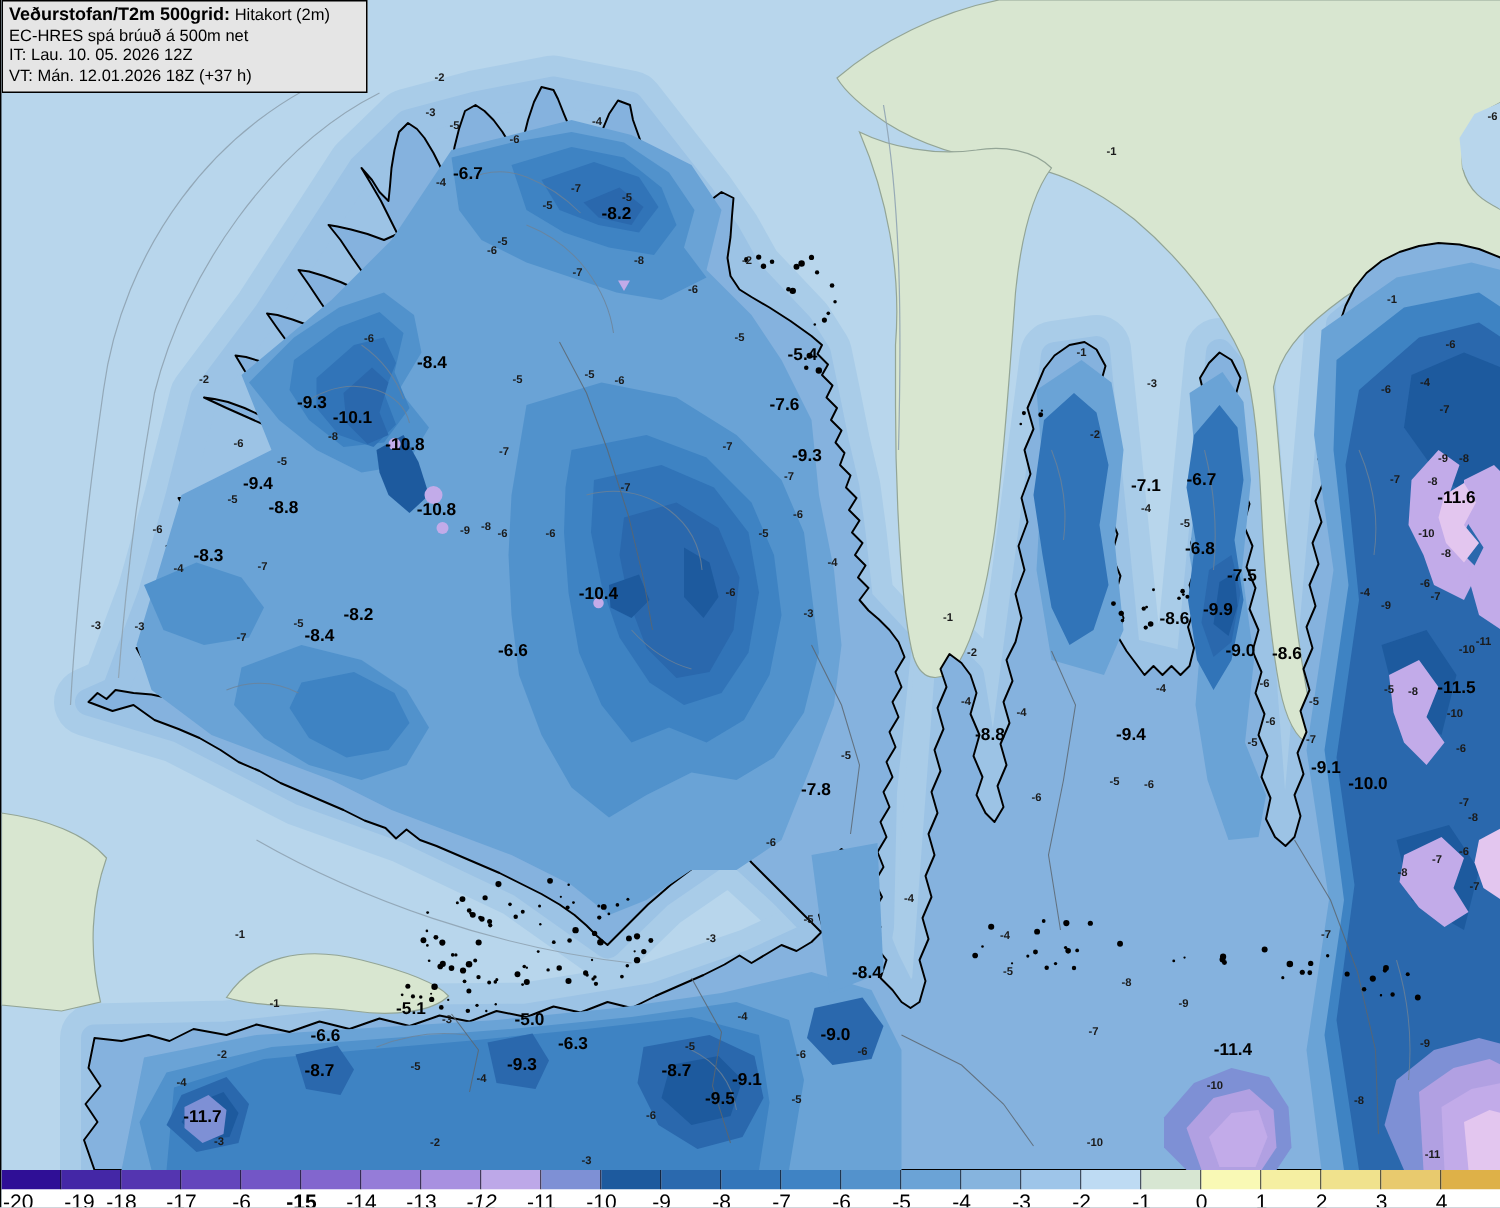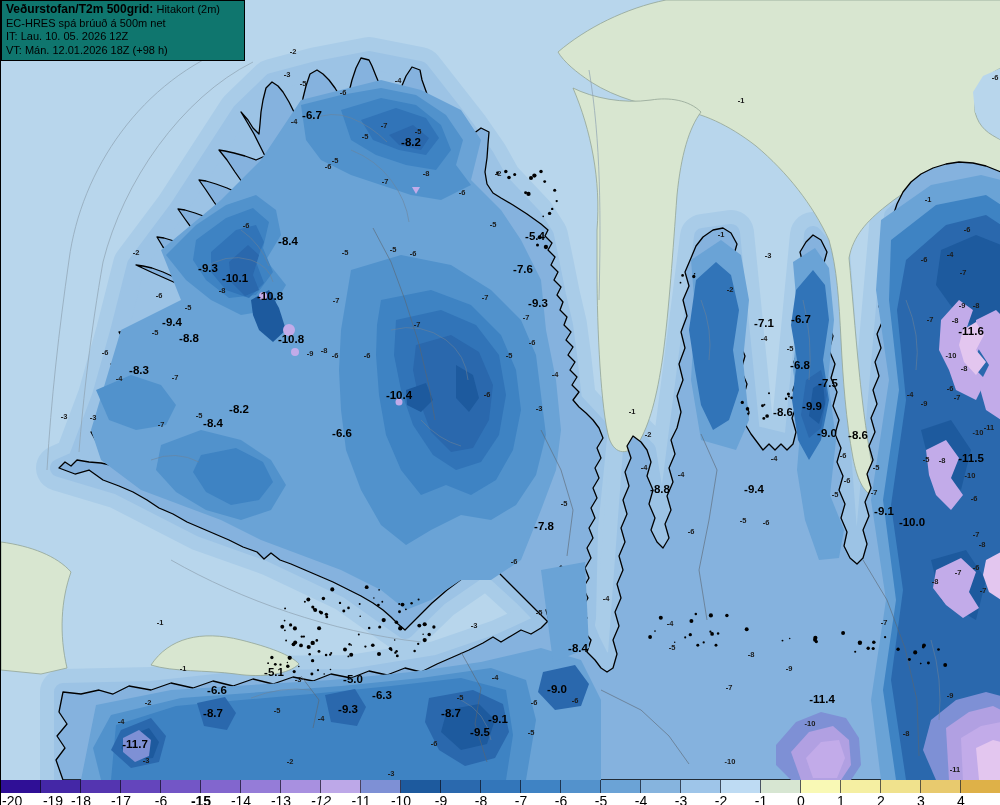--- a/index.html
+++ b/index.html
@@ -1,20 +1,20 @@
 <!DOCTYPE html>
 <html><head>
 <meta charset="utf-8">
 <style>
   html,body{margin:0;padding:0;background:#fff;}
   #app{position:relative;width:1000px;height:805px;overflow:hidden;background:#b8d6ec;
        font-family:"Liberation Sans", sans-serif;border-left:1px solid #000;box-sizing:border-box;}
   #mapsvg{position:absolute;left:0;top:0;}
   
-  #titlebox{position:absolute;left:0;top:0;width:233px;background:#0f766e;border:1px solid #000;
+  #titlebox{position:absolute;left:0;top:0;width:233px;background:#e5e5e5;border:1px solid #000;
             padding:2px 5px 3px 4px;font-size:11px;line-height:13.5px;color:#000;z-index:5;}
   #titlebox .b{font-weight:bold;font-size:12px;}
   #titlebox .b2{font-weight:normal;}
   
   #colorbar{position:absolute;left:0;top:780px;width:1000px;height:25px;background:#fff;z-index:4;}
   #cbcells{position:absolute;left:0;top:0;width:1000px;height:13px;display:flex;}
   .cbcell{width:40px;height:13px;box-sizing:border-box;border-right:1px solid rgba(10,10,20,.65);}
   .cbcell:first-child{border-left:none;}
   #cblabels{position:absolute;left:0;top:13px;width:1000px;height:12px;background:#fff;
             border-bottom:2px solid #111;}
@@ -515,21 +515,21 @@
         <text x="134" y="748" text-anchor="middle" class="stl">-11.7</text>
         <text x="273" y="676" text-anchor="middle" class="stl">-5.1</text>
         <text x="216" y="694" text-anchor="middle" class="stl">-6.6</text>
       </g>
 </svg>
 
   <div id="titlebox">
     <div><span class="b">Veðurstofan/T2m 500grid:</span><span> Hitakort (2m)</span></div>
     <div>EC-HRES spá brúuð á 500m net</div>
     <div>IT: Lau. 10. 05. 2026 12Z</div>
-    <div><span class="b2">VT: Mán. 12.01.2026 18Z</span><span> (+98 h)</span></div>
+    <div><span class="b2">VT: Mán. 12.01.2026 18Z</span><span> (+37 h)</span></div>
   </div>
 
   <div id="colorbar">
     <div id="cbcells">
         <div class="cbcell" style="background: rgb(47, 15, 150);"></div>
         <div class="cbcell" style="background: rgb(68, 39, 166);"></div>
         <div class="cbcell" style="background: rgb(84, 53, 176);"></div>
         <div class="cbcell" style="background: rgb(100, 69, 188);"></div>
         <div class="cbcell" style="background: rgb(115, 86, 198);"></div>
         <div class="cbcell" style="background: rgb(130, 102, 206);"></div>

